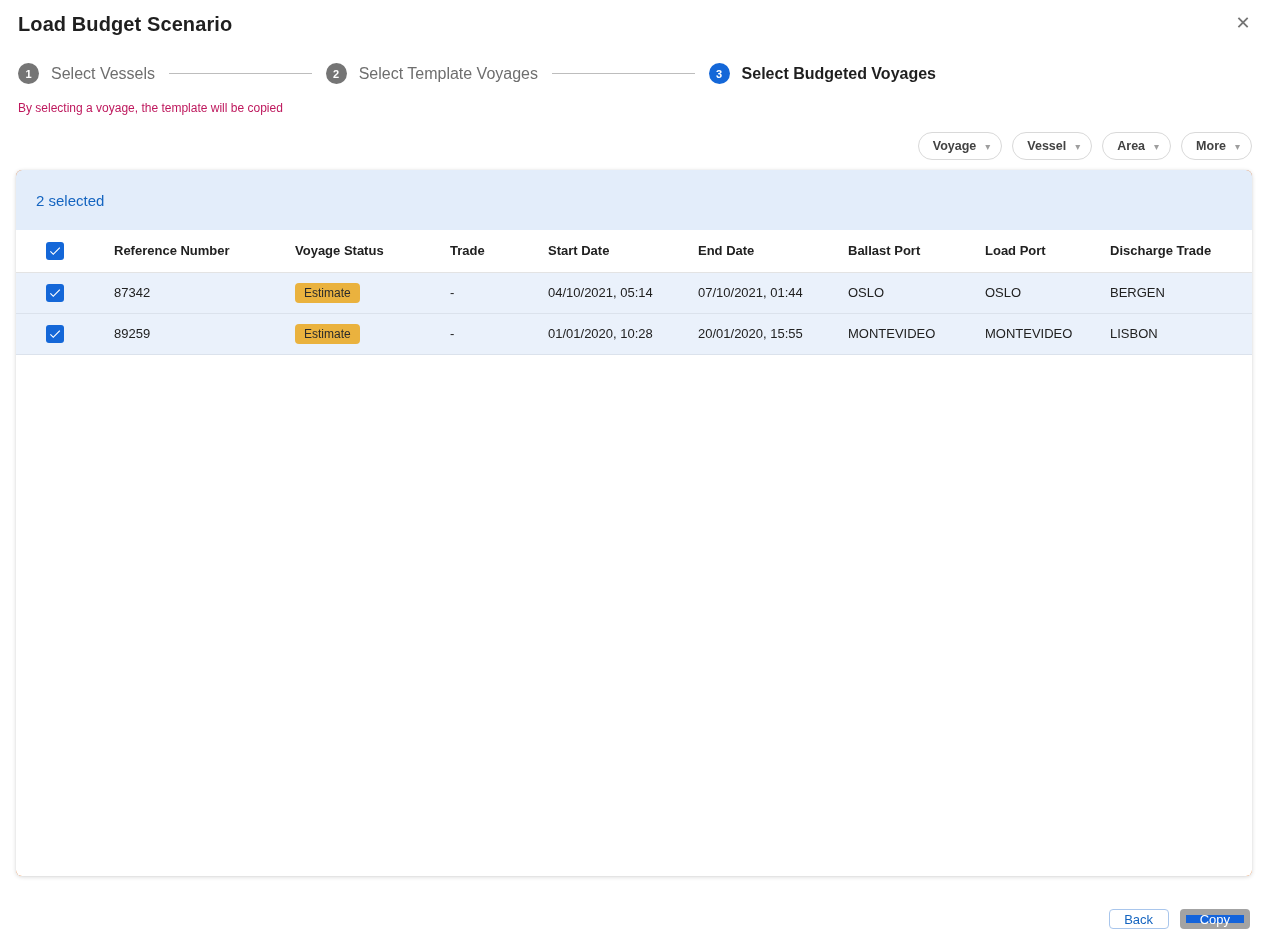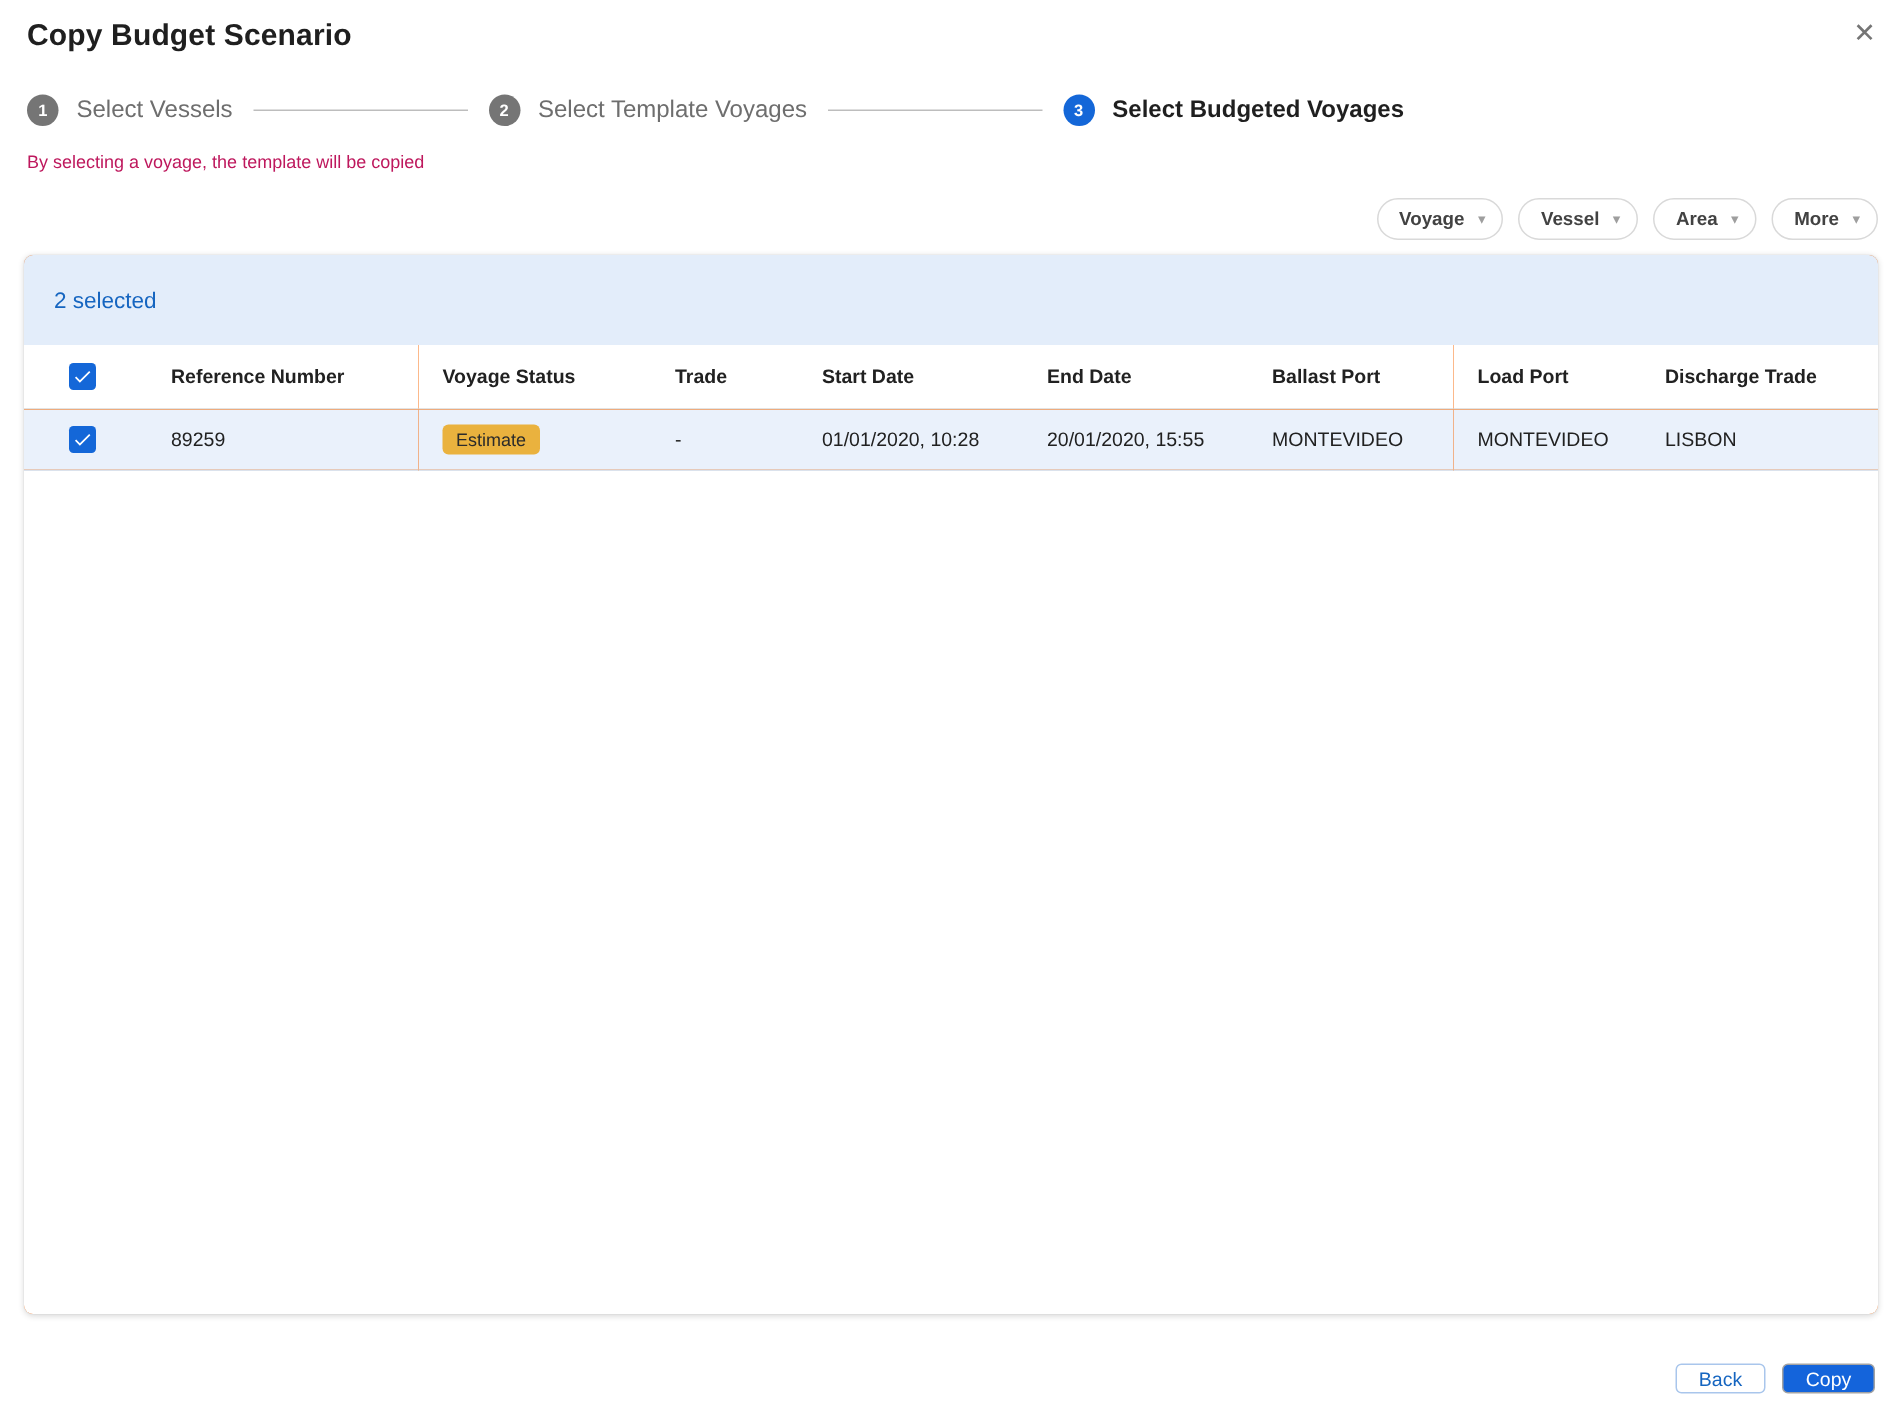--- a/index.html
+++ b/index.html
@@ -106,28 +106,28 @@
     height: 20px; border-radius: 4px; font-size: 13px; font-weight: 400;
     font-family: "Liberation Sans", sans-serif; cursor: pointer;
     display: flex; align-items: center; justify-content: center;
   }
   .btn-back {
     min-width: 60px; padding: 0 14px;
     background: #ffffff; border: 1px solid #a9c6ec; color: #1565c0;
   }
   .btn-copy {
     min-width: 62px; padding: 0 14px;
-    background: #1464db; border: 1px solid #a3a3a3; color: #ffffff;
+    background: #1464db; border: 6px solid #a3a3a3; color: #ffffff;
   }
 </style>
 </head>
 <body>
 
 <div class="dialog-header">
-  <div class="dialog-title">Copy Budget Scenario</div>
+  <div class="dialog-title">Load Budget Scenario</div>
   <button class="close-btn">✕</button>
 </div>
 
 <div class="stepper">
   <div class="step">
     <div class="step-circle">1</div>
     <div class="step-label">Select Vessels</div>
   </div>
   <div class="step-connector"></div>
   <div class="step">
@@ -201,20 +201,37 @@
     </thead>
     <tbody>
       <tr>
         <td class="cell-checkbox">
           <span class="checkbox">
             <svg viewBox="0 0 24 24">
                 <path d="M9 16.2 4.8 12l-1.4 1.4L9 19 21 7l-1.4-1.4z" fill="#ffffff"></path>
               </svg>
           </span>
         </td>
+        <td>87342</td>
+        <td><span class="status-badge">Estimate</span></td>
+        <td>-</td>
+        <td>04/10/2021, 05:14</td>
+        <td>07/10/2021, 01:44</td>
+        <td>OSLO</td>
+        <td>OSLO</td>
+        <td>BERGEN</td>
+      </tr>
+      <tr>
+        <td class="cell-checkbox">
+          <span class="checkbox">
+            <svg viewBox="0 0 24 24">
+                <path d="M9 16.2 4.8 12l-1.4 1.4L9 19 21 7l-1.4-1.4z" fill="#ffffff"></path>
+              </svg>
+          </span>
+        </td>
         <td>89259</td>
         <td><span class="status-badge">Estimate</span></td>
         <td>-</td>
         <td>01/01/2020, 10:28</td>
         <td>20/01/2020, 15:55</td>
         <td>MONTEVIDEO</td>
         <td>MONTEVIDEO</td>
         <td>LISBON</td>
       </tr>
     </tbody>

